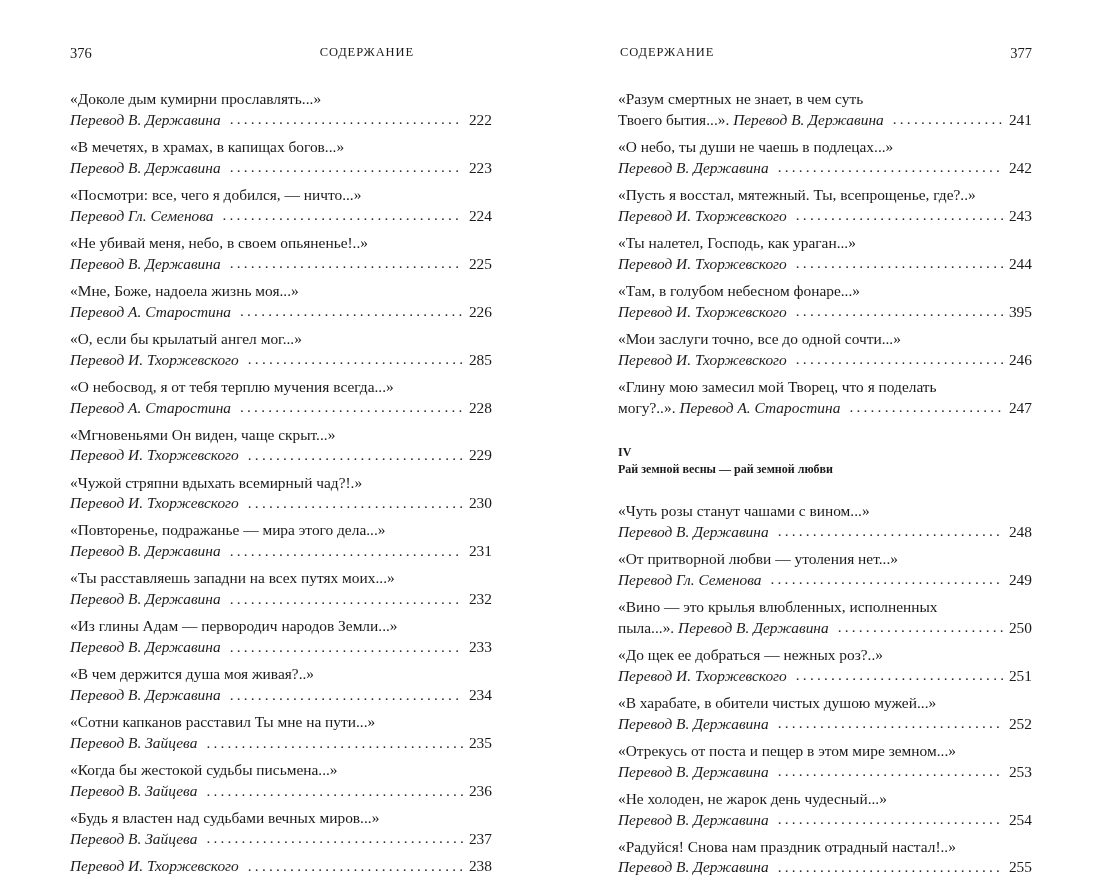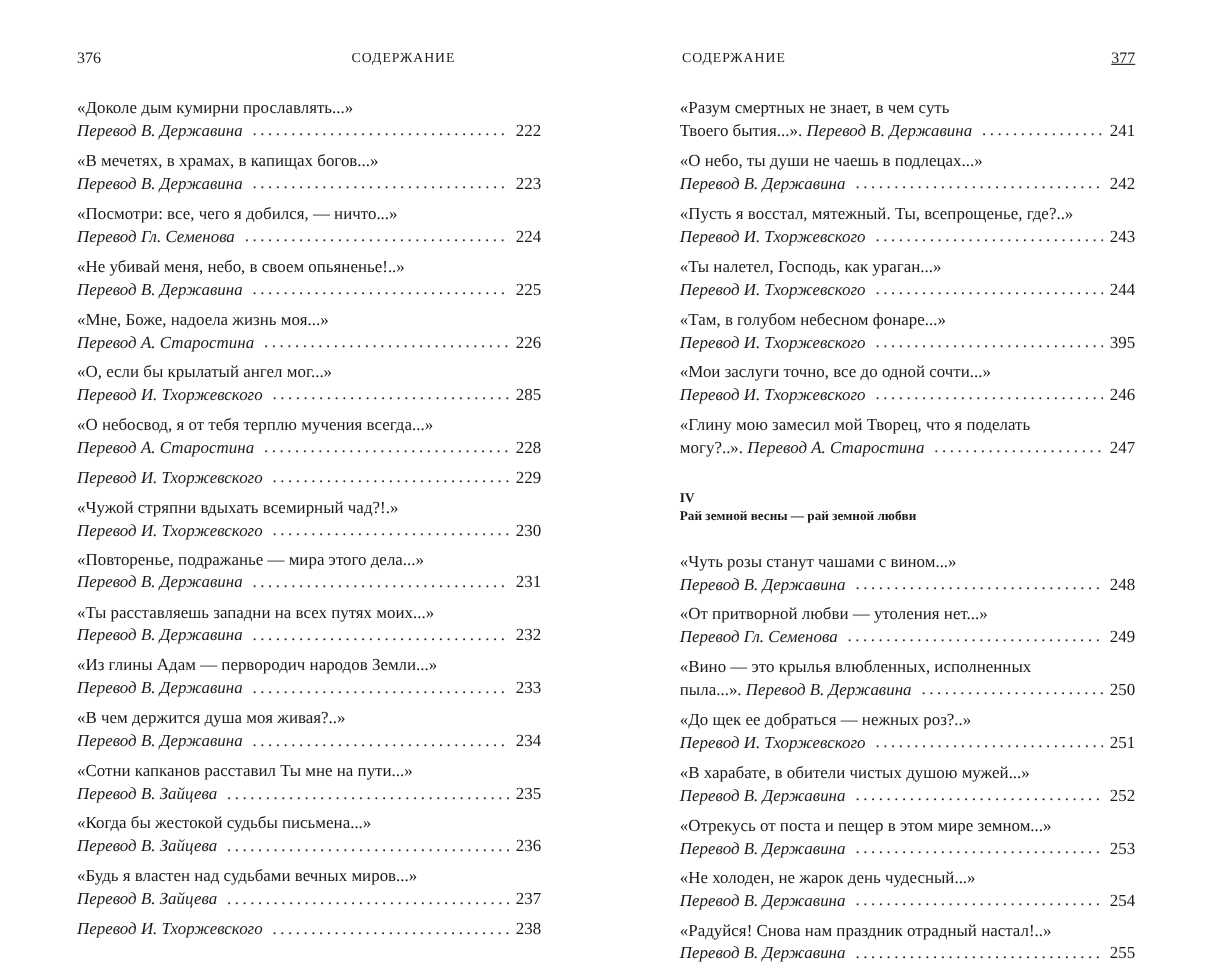--- a/index.html
+++ b/index.html
@@ -47,21 +47,21 @@
   .runhead .folio {
     font-size: 14.5px;
     letter-spacing: 0;
   }
   .runhead .title {
     flex: 0 0 auto;
   }
   .runhead-left .folio { margin-right: auto; }
   .runhead-left .title { margin-right: 78px; }
   .runhead-right .title { margin-left: 2px; }
-  .runhead-right .folio { margin-left: auto; text-decoration: underline; }
+  .runhead-right .folio { margin-left: auto; }
 
   
   .toc {
     font-size: 15.4px;
     line-height: 1.355;
   }
 
   .entry {
     margin-bottom: 6.2px;
   }
@@ -180,20 +180,21 @@
         </div>
         <div class="entry">
           <div class="line-title">«О небосвод, я от тебя терплю мучения всегда...»</div>
           <div class="leaderline">
             <span class="translator">Перевод А. Старостина</span>
             <span class="dots">................................................................................</span>
             <span class="pagenum">228</span>
           </div>
         </div>
         <div class="entry">
+          <div class="line-title">«Мгновеньями Он виден, чаще скрыт...»</div>
           <div class="leaderline">
             <span class="translator">Перевод И. Тхоржевского</span>
             <span class="dots">................................................................................</span>
             <span class="pagenum">229</span>
           </div>
         </div>
         <div class="entry">
           <div class="line-title">«Чужой стряпни вдыхать всемирный чад?!.»</div>
           <div class="leaderline">
             <span class="translator">Перевод И. Тхоржевского</span>

